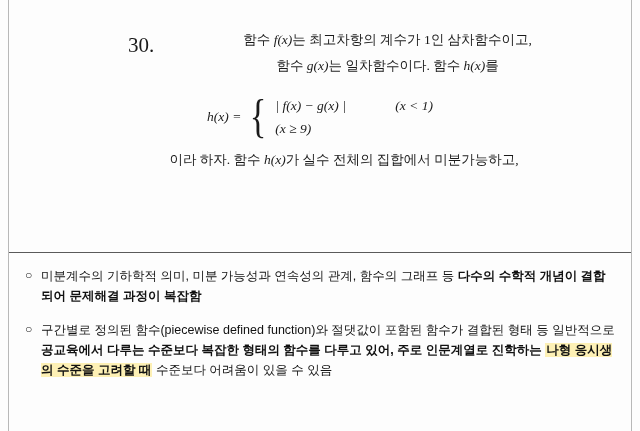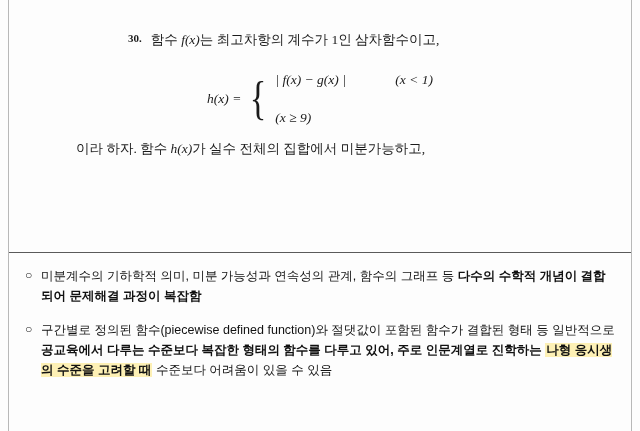--- a/index.html
+++ b/index.html
@@ -44,31 +44,32 @@
     font-size: 13.5px;
     line-height: 1.55;
   }
   .prob-head {
     display: flex;
     align-items: flex-start;
     margin-left: 100px;
   }
   .prob-num {
     font-family: "Liberation Serif", serif;
-    font-weight: bold;
-    font-size: 11px;
+    font-weight: normal;
+    font-size: 21px;
     margin-right: 9px;
     line-height: 1.5;
   }
   .prob-lines {
     flex: 1;
   }
   .kline {
     white-space: nowrap;
     margin-bottom: 5px;
+    text-align: center;
   }
   .mi { font-family: "Liberation Serif", serif; font-style: italic; }
 
   
   .piecewise-wrap {
     margin: 14px 0 10px 0;
     display: flex;
     justify-content: center;
   }
   .piecewise {
@@ -84,21 +85,21 @@
     font-size: 46px;
     line-height: 0.8;
     font-family: "Liberation Serif", serif;
     margin-right: 6px;
     transform: scaleX(0.75);
     display: inline-block;
   }
   .pw-rows {
     display: flex;
     flex-direction: column;
-    gap: 17px;
+    gap: 2px;
   }
   .pw-row {
     display: flex;
     align-items: baseline;
     white-space: nowrap;
   }
   .pw-expr { width: 120px; }
   .pw-cond { }
 
   .prob-tail {
@@ -156,20 +157,23 @@
   <div class="edge-left"></div>
   <div class="edge-right"></div>
 
   <div class="problem">
 
     <div class="prob-head">
       <div class="prob-num">30.</div>
       <div class="prob-lines">
         <div class="kline">
           <span>함수 </span><span class="mi">f(x)</span><span>는 최고차항의 계수가 1인 삼차함수이고,</span>
+        </div>
+        <div class="kline">
+          <span>함수 </span><span class="mi">g(x)</span><span>는 일차함수이다. 함수 </span><span class="mi">h(x)</span><span>를</span>
         </div>
       </div>
     </div>
 
     <div class="piecewise-wrap">
       <div class="piecewise">
         <span class="pw-lhs mi">h(x) =</span>
         <span class="brace">{</span>
         <span class="pw-rows">
           <span class="pw-row">

